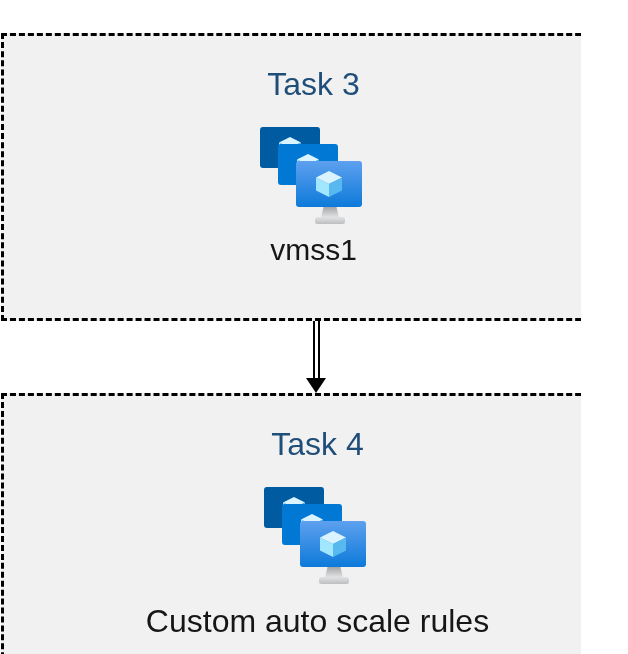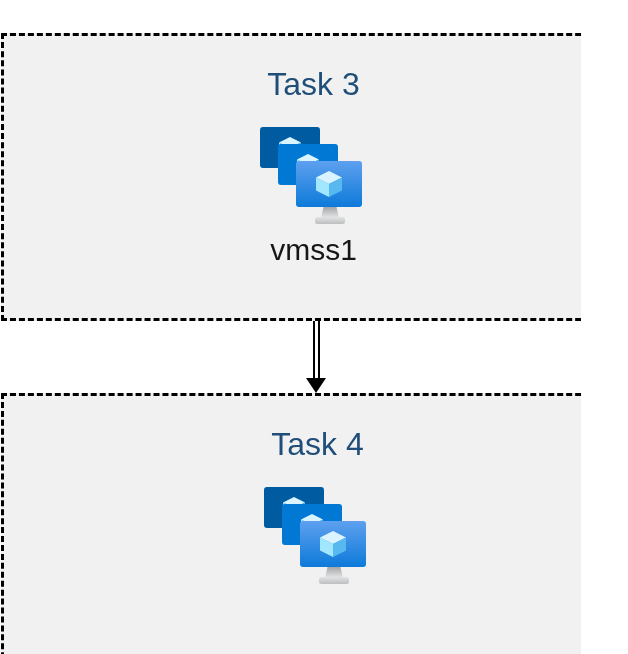--- a/index.html
+++ b/index.html
@@ -140,15 +140,18 @@
   <div class="connector">
     <div class="connector-shaft"></div>
     <div class="connector-head"></div>
   </div>
 
   <div class="task-box task-box-2">
     <div class="task-title">Task 4</div>
     <svg class="vmss-icon-svg" viewBox="0 0 112 100">
       <use href="#vmss-symbol"></use>
     </svg>
+    <div class="task-lines">
+      <div>Custom auto scale rules</div>
+    </div>
   </div>
 
 </div>
 
 </body></html>

